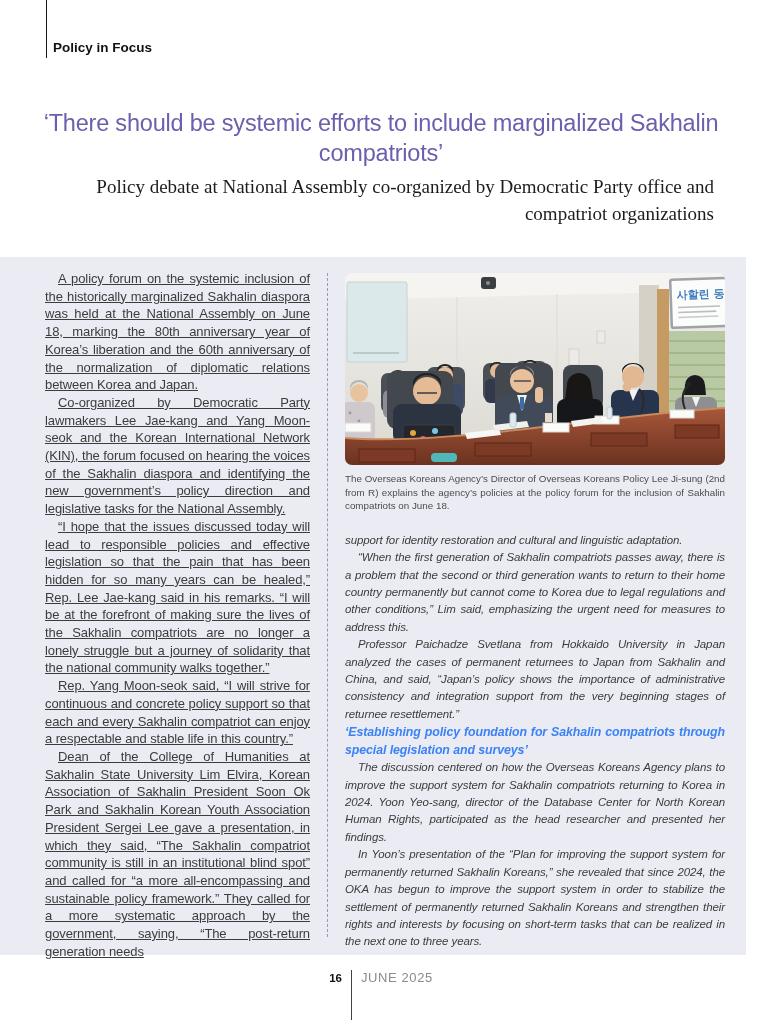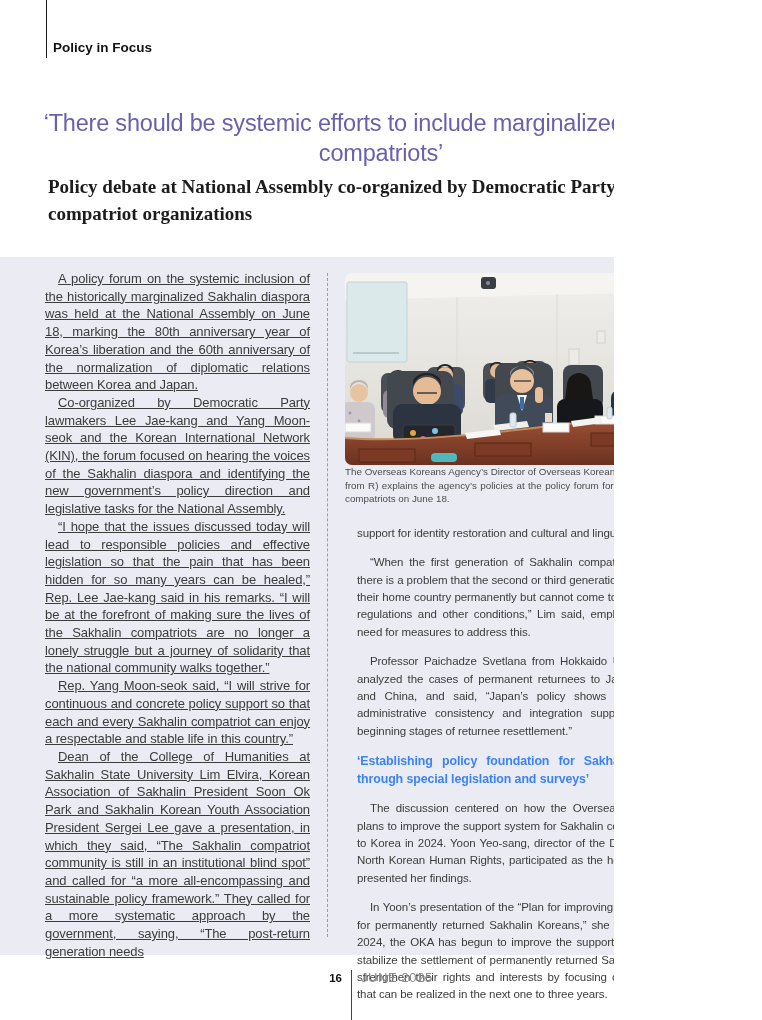--- a/index.html
+++ b/index.html
@@ -1,51 +1,51 @@
 <!DOCTYPE html>
 <html><head>
 <meta charset="utf-8">
 <style>
   html,body{margin:0;padding:0;background:#ffffff;}
   .page{
-    position:relative;width:614px;height:1020px;background:#ffffff;
+    position:relative;width:746px;height:1020px;background:#ffffff;
     font-family:"Liberation Sans","DejaVu Sans",sans-serif;overflow:hidden;
   }
   
   .kicker-rule{position:absolute;left:46px;top:0;width:1px;height:58px;background:#1a1a1a;}
   .kicker{position:absolute;left:53px;top:40px;font-size:13.5px;font-weight:700;color:#111;}
   .headline{
     position:absolute;top:108px;left:30px;width:702px;text-align:center;
     font-size:23.5px;line-height:30px;font-weight:400;color:#6a60ae;letter-spacing:-0.2px;
   }
   .standfirst{
-    position:absolute;top:173px;left:48px;width:666px;text-align:left;
+    position:absolute;top:173px;left:48px;width:666px;text-align:right;
     font-family:"Liberation Serif","DejaVu Serif",serif;
-    font-size:19px;line-height:27px;color:#1c1c1c;font-weight:700;
+    font-size:19px;line-height:27px;color:#1c1c1c;font-weight:400;
   }
   
   .band{position:absolute;left:0;top:257px;width:762px;height:698px;background:#ebecf3;}
   
   .col-left{
     position:absolute;left:45px;top:270px;width:265px;
     font-size:13px;line-height:17.7px;color:#3c3c3c;text-align:justify;letter-spacing:-0.1px;text-decoration:underline;
   }
   .col-left p{margin:0;text-indent:13px;}
   .col-divider{position:absolute;left:327px;top:273px;height:664px;width:0;border-left:1px dashed #9a9aa2;}
   .col-right{position:absolute;left:345px;top:273px;width:380px;}
   .photo-frame{margin:0;width:380px;height:192px;border-radius:7px;overflow:hidden;display:block;}
   .photo-frame svg{display:block;}
   .caption{
-    margin-top:0;font-size:9.8px;line-height:13.6px;color:#4c4c4c;text-align:justify;
+    margin-top:7px;font-size:9.8px;line-height:13.6px;color:#4c4c4c;text-align:justify;
   }
   .right-text{
     margin-top:19px;font-size:11.5px;line-height:17.4px;color:#3c3c3c;
     text-align:justify;letter-spacing:-0.1px;
   }
-  .right-text p{margin:12px;text-indent:13px;}
+  .right-text p{margin:0;text-indent:13px;font-style:italic;}
   .right-text p.no-indent{text-indent:0;}
   .subhead{
     font-weight:700;color:#3b82f6;font-size:12.4px;line-height:18px;
     margin:9px 0 4px;text-indent:0 !important;text-align:justify;
   }
   
   .footer{
     position:absolute;left:0;top:970px;width:762px;
     display:flex;justify-content:center;align-items:flex-start;
   }

